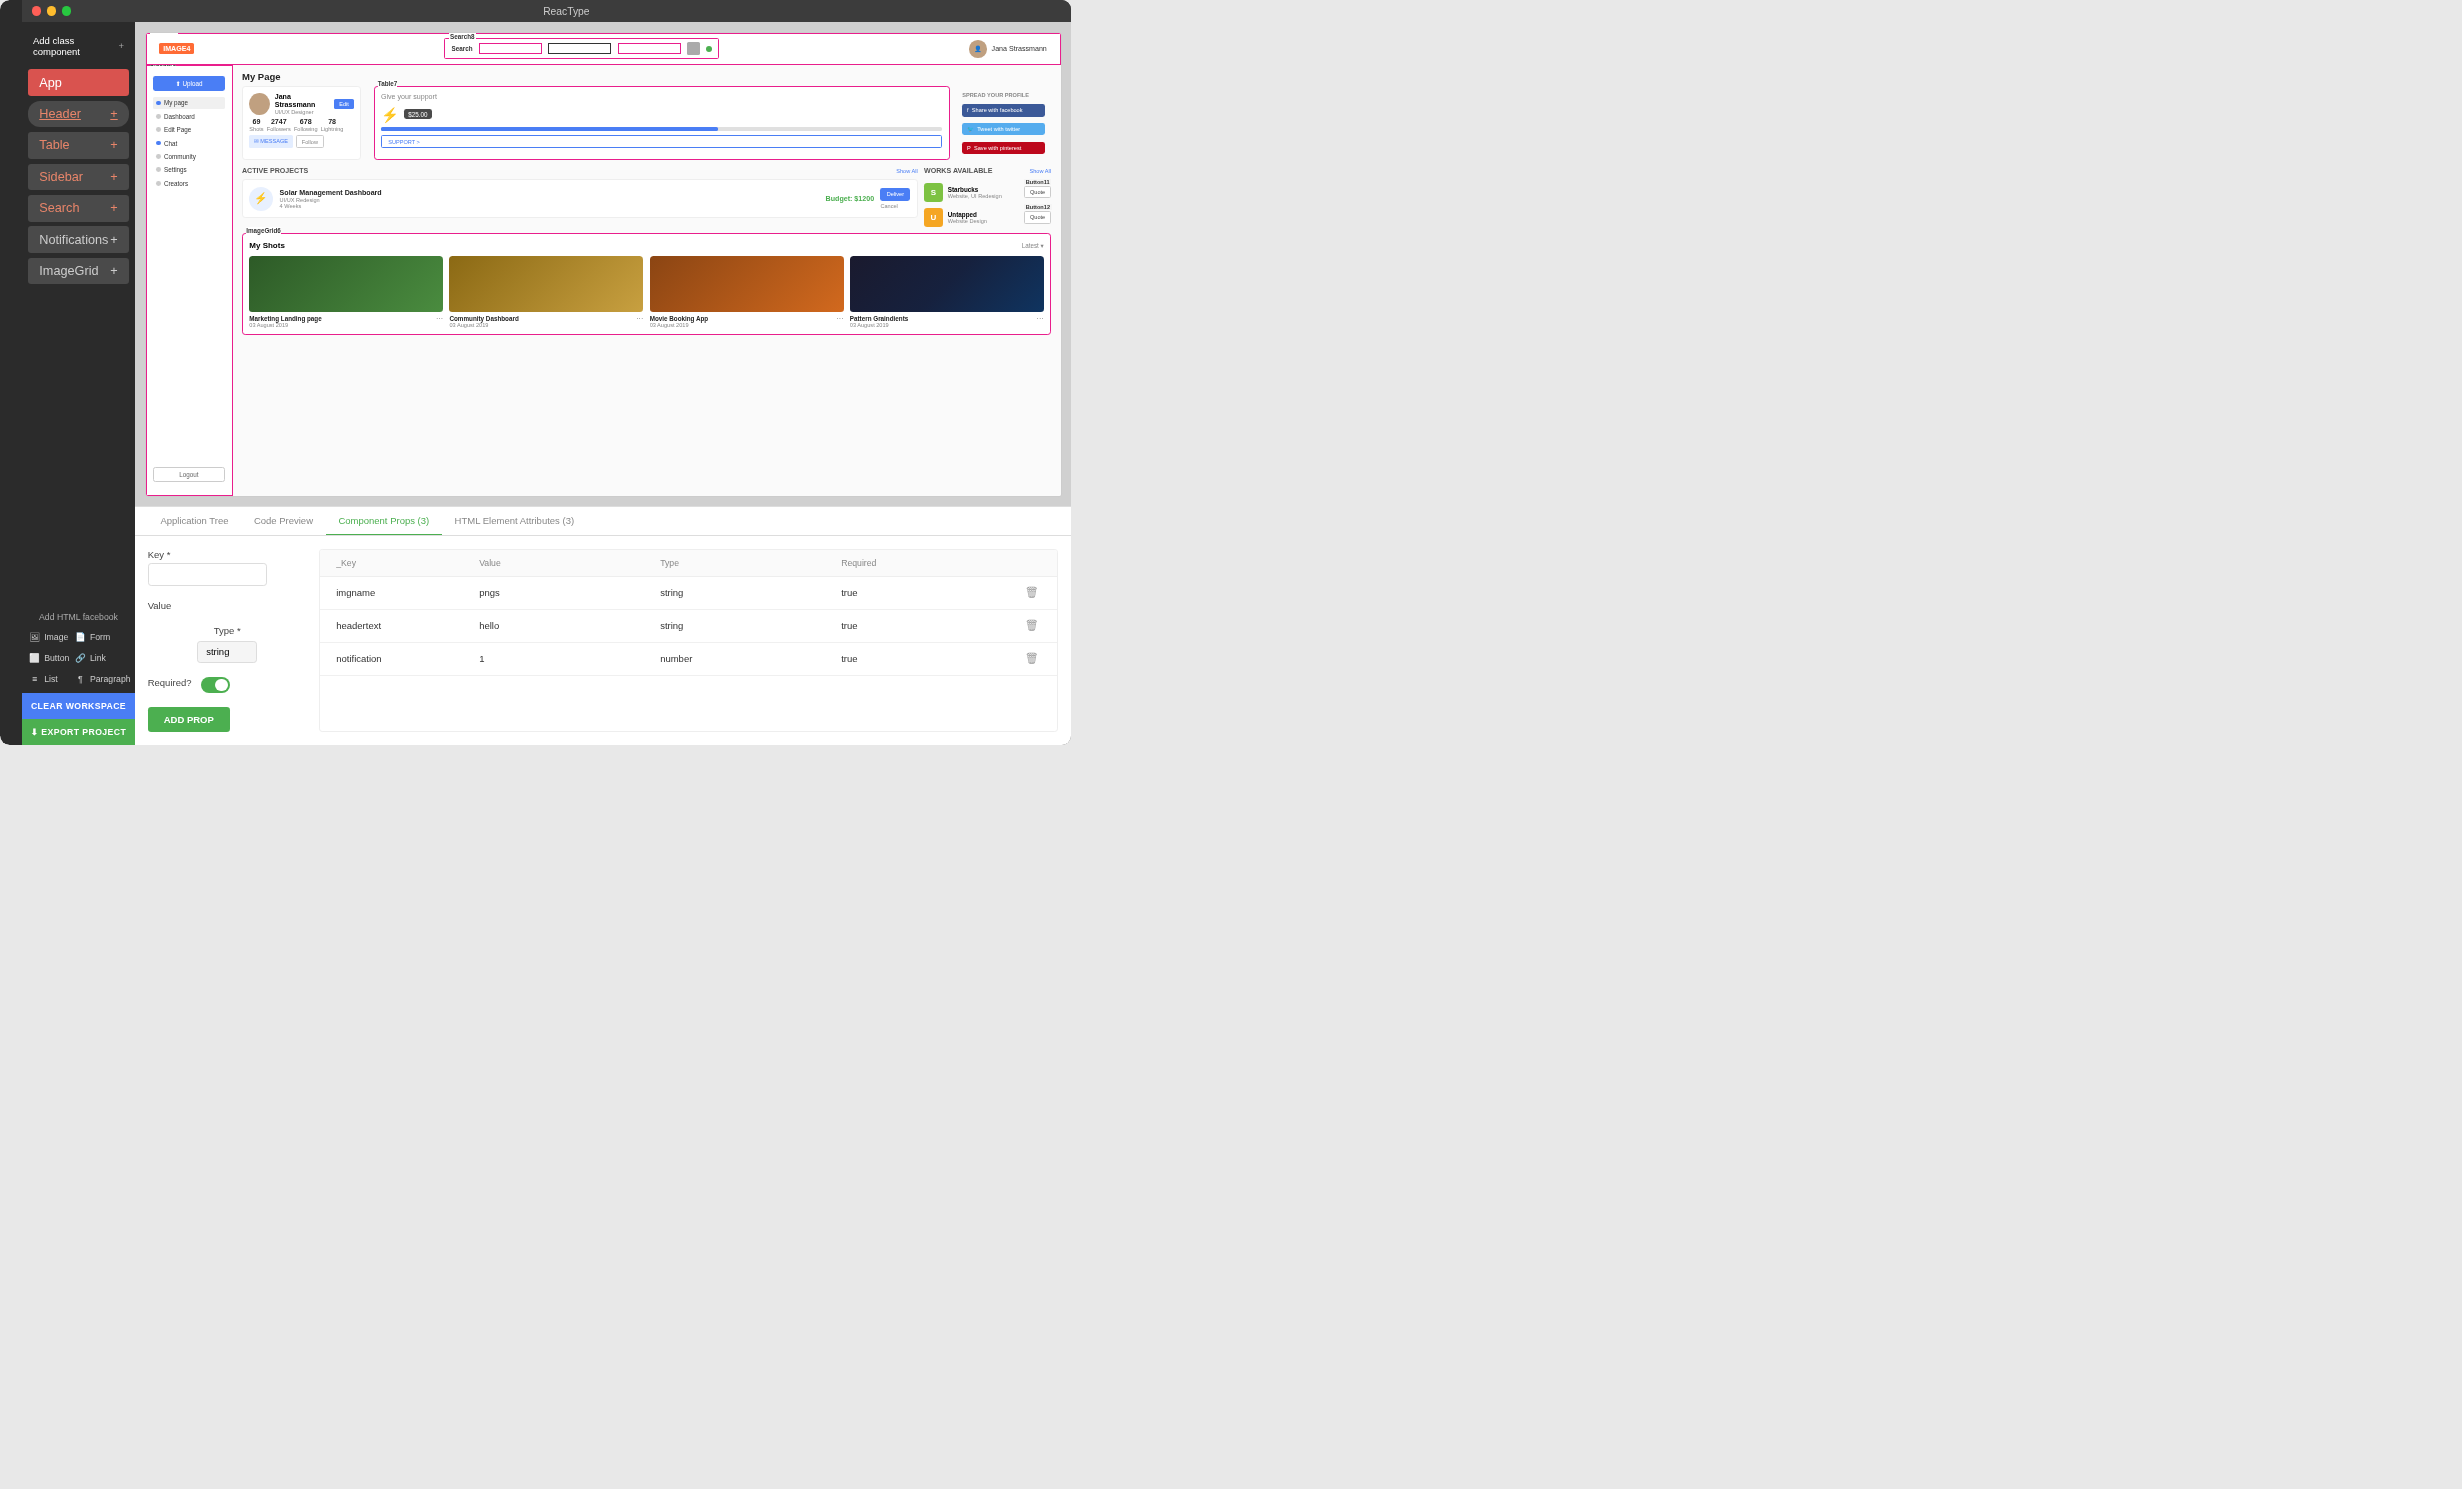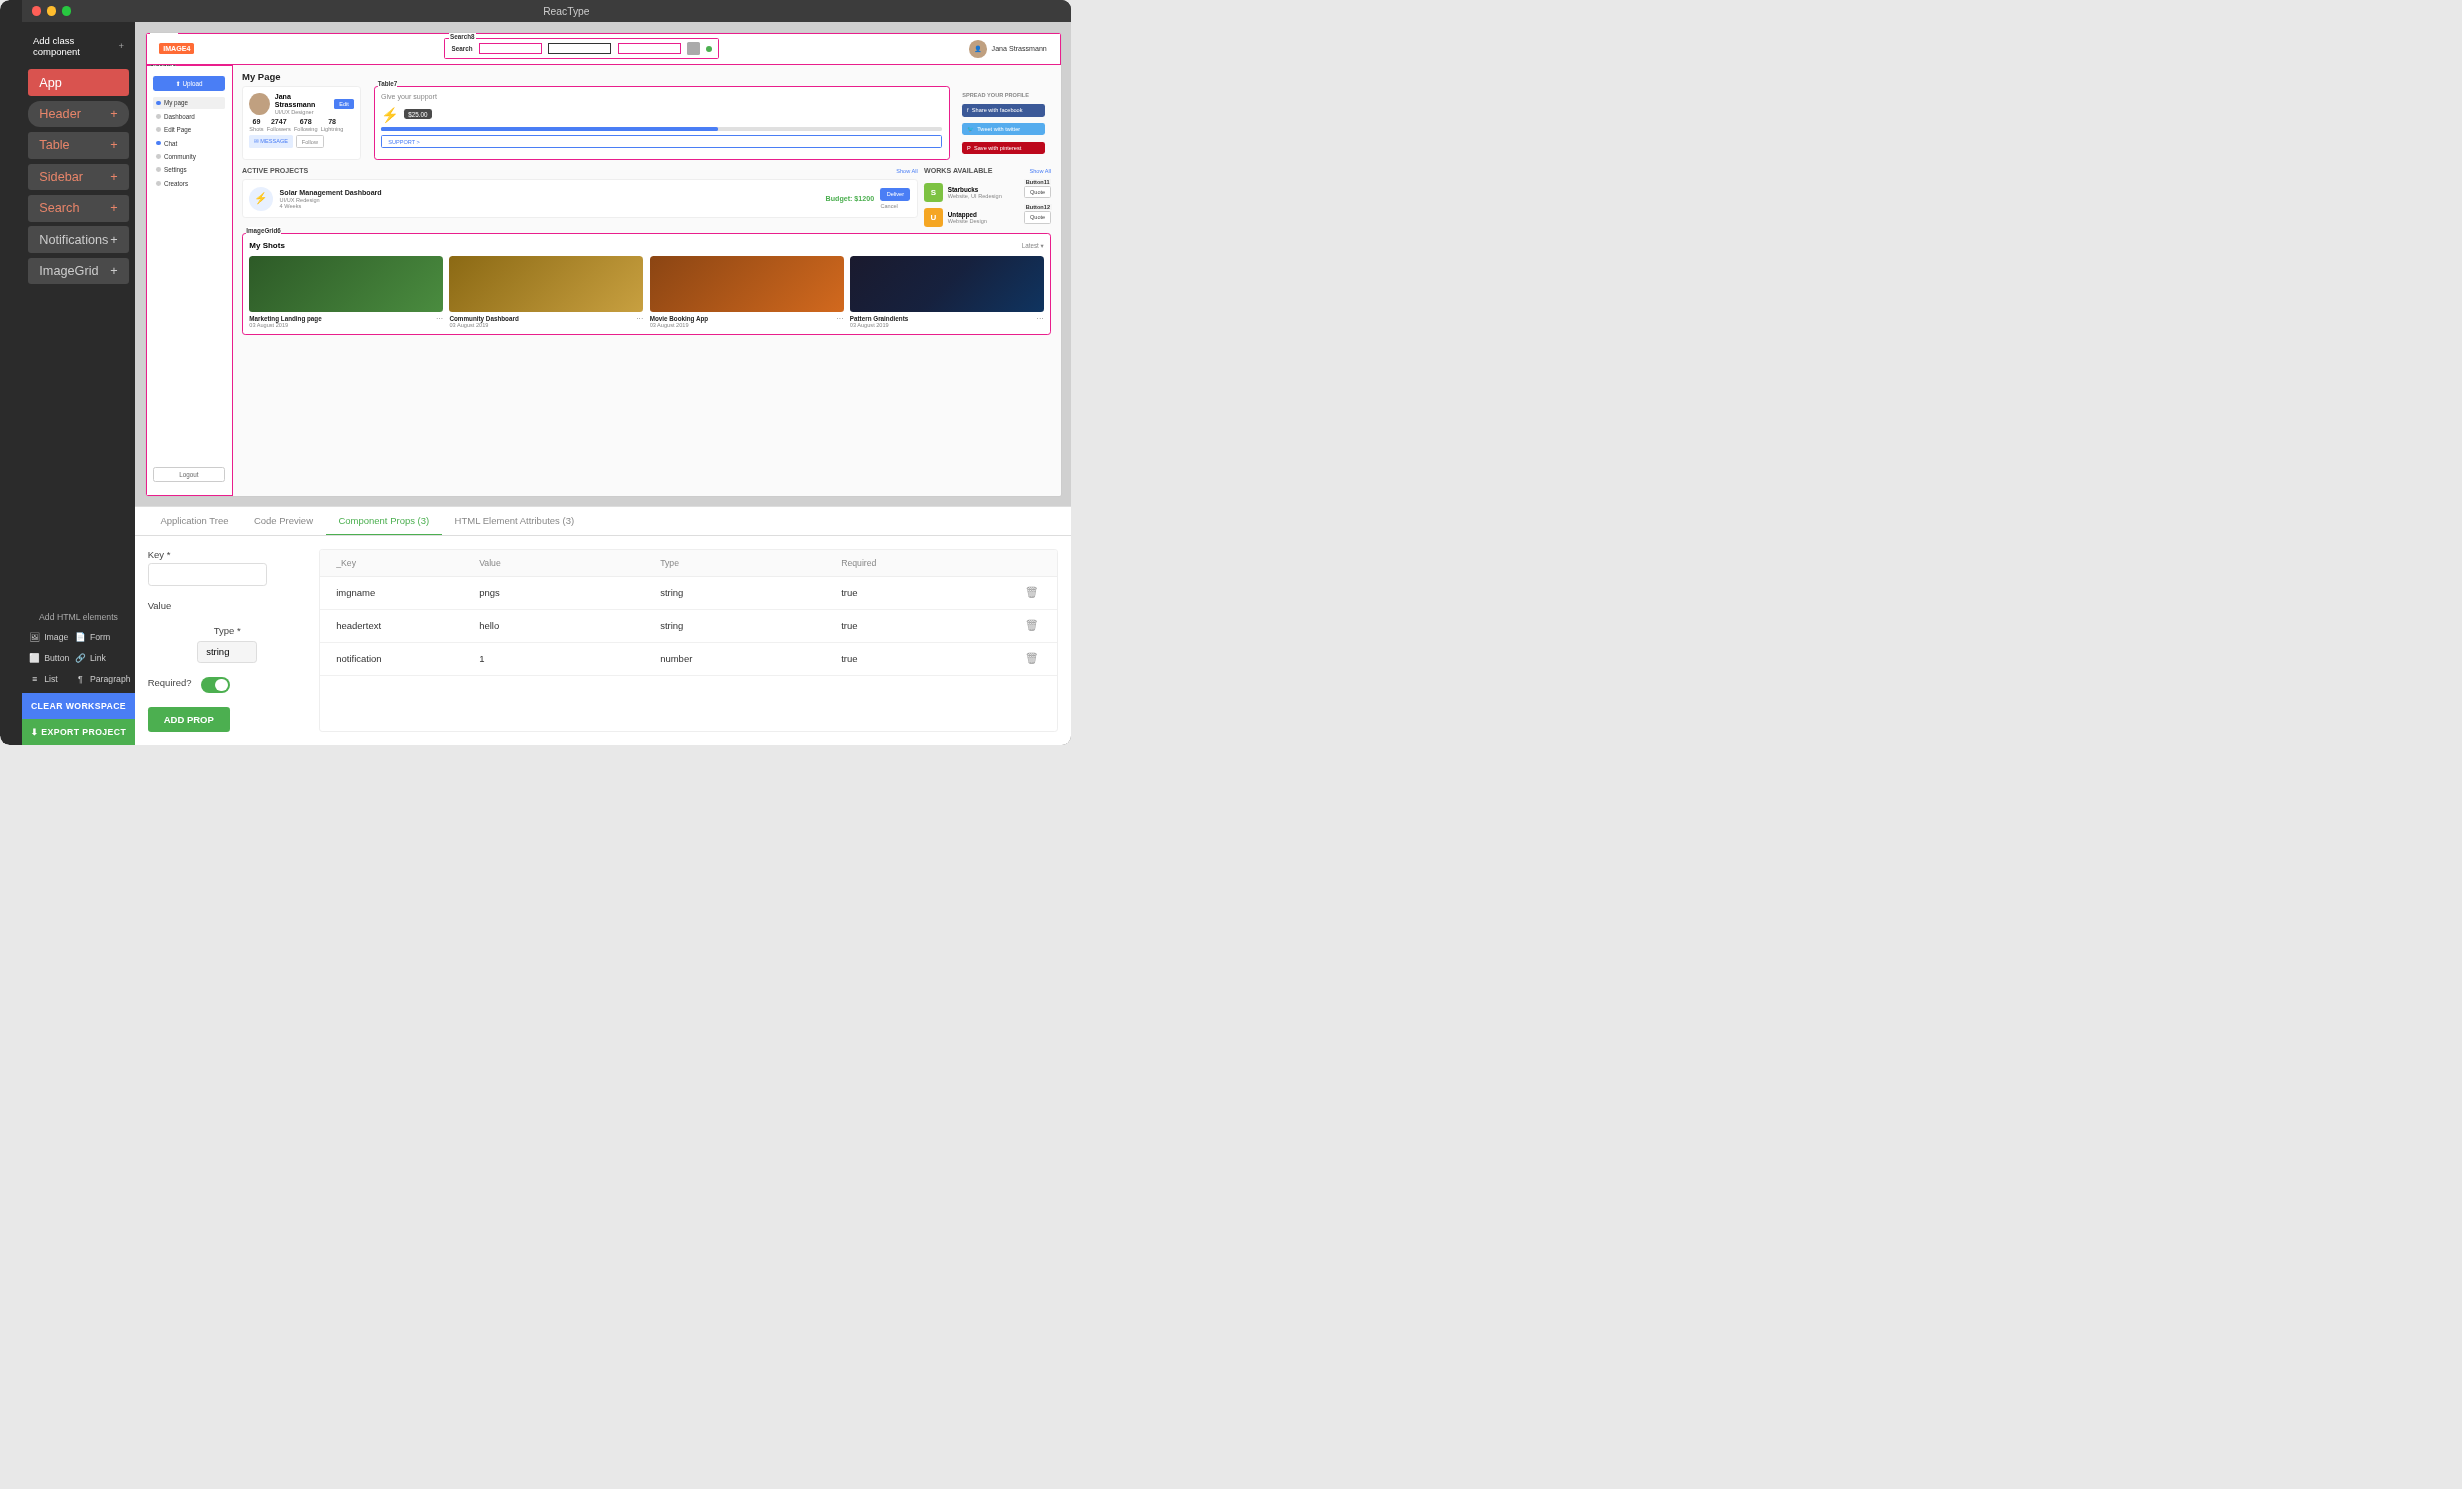--- a/index.html
+++ b/index.html
@@ -67,21 +67,21 @@
     }
     .sidebar-header span { font-size: 9.5px; }
     .plus-icon { color: #aaa; font-size: 14.3px; cursor: pointer; }
     .component-list {
       flex: 1;
       display: flex;
       flex-direction: column;
       gap: 0;
     }
     .comp-app { background: #d9534f; color: #fff; border-radius: 3.2px; padding: 6.3px 11px; margin: 0 6.3px 4.8px 6.3px; }
-    .comp-header { background: #4a4a4a; color: #e8856a; border-radius: 12px; padding: 6.3px 11px; margin: 0 6.3px 4.8px 6.3px; display: flex; justify-content: space-between; align-items: center; }
+    .comp-header { background: #4a4a4a; color: #e8856a; border-radius: 12px; padding: 6.3px 11px; margin: 0 6.3px 4.8px 6.3px; display: flex; justify-content: space-between; align-items: center; text-decoration: underline; }
     .comp-table { background: #4a4a4a; color: #e8856a; border-radius: 3.2px; padding: 6.3px 11px; margin: 0 6.3px 4.8px 6.3px; display: flex; justify-content: space-between; align-items: center; }
     .comp-sidebar { background: #4a4a4a; color: #e8856a; border-radius: 3.2px; padding: 6.3px 11px; margin: 0 6.3px 4.8px 6.3px; display: flex; justify-content: space-between; align-items: center; }
     .comp-search { background: #4a4a4a; color: #e8856a; border-radius: 3.2px; padding: 6.3px 11px; margin: 0 6.3px 4.8px 6.3px; display: flex; justify-content: space-between; align-items: center; }
     .comp-notifications { background: #4a4a4a; color: #ccc; border-radius: 3.2px; padding: 6.3px 11px; margin: 0 6.3px 4.8px 6.3px; display: flex; justify-content: space-between; align-items: center; }
     .comp-imagegrid { background: #4a4a4a; color: #ccc; border-radius: 3.2px; padding: 6.3px 11px; margin: 0 6.3px 4.8px 6.3px; display: flex; justify-content: space-between; align-items: center; }
     .add-html-section {
       padding: 9.5px 6.3px 6.3px 6.3px;
     }
     .add-html-title {
       color: #aaa;
@@ -803,21 +803,21 @@
         </div>
         <div class="comp-imagegrid">
           <span>ImageGrid</span>
           <span class="item-plus">+</span>
         </div>
       </div>
 
       <div style="flex:1"></div>
 
       <div class="add-html-section">
-        <div class="add-html-title">Add HTML elements</div>
+        <div class="add-html-title">Add HTML facebook</div>
         <div class="html-elements-grid">
           <div class="html-el">
             <span class="html-el-icon">🖼</span>
             <span>Image</span>
           </div>
           <div class="html-el">
             <span class="html-el-icon">📄</span>
             <span>Form</span>
           </div>
           <div class="html-el">

